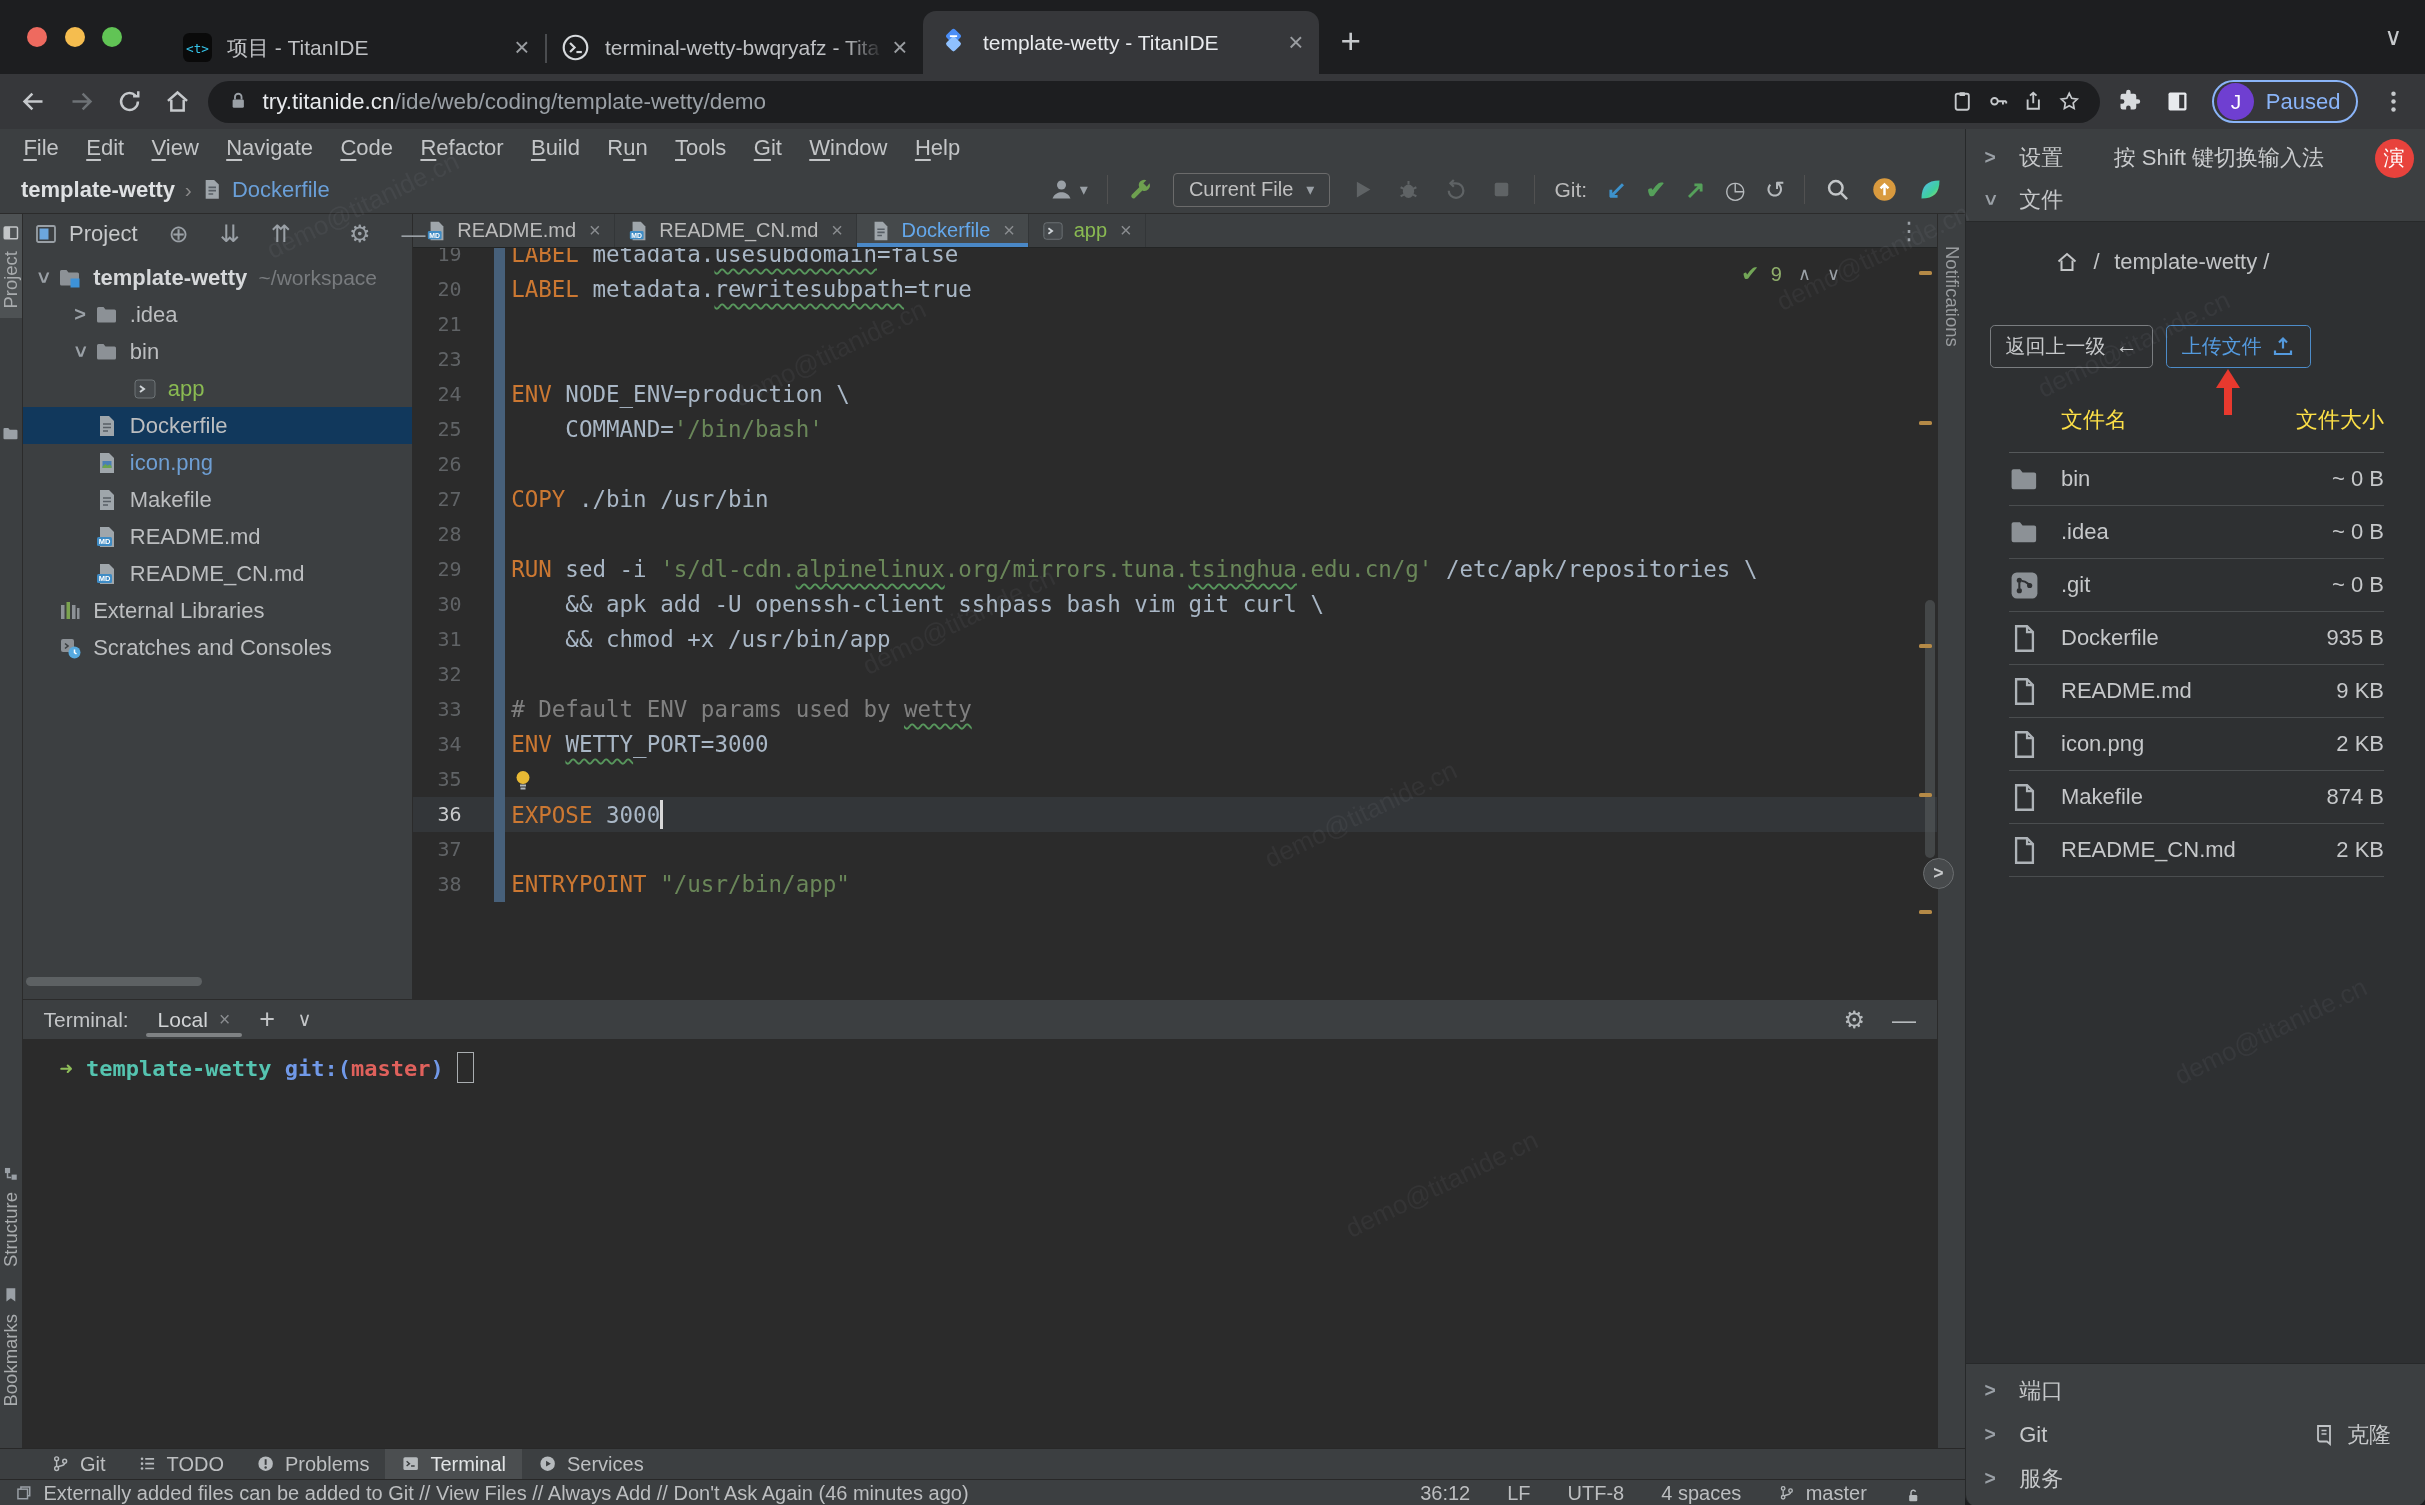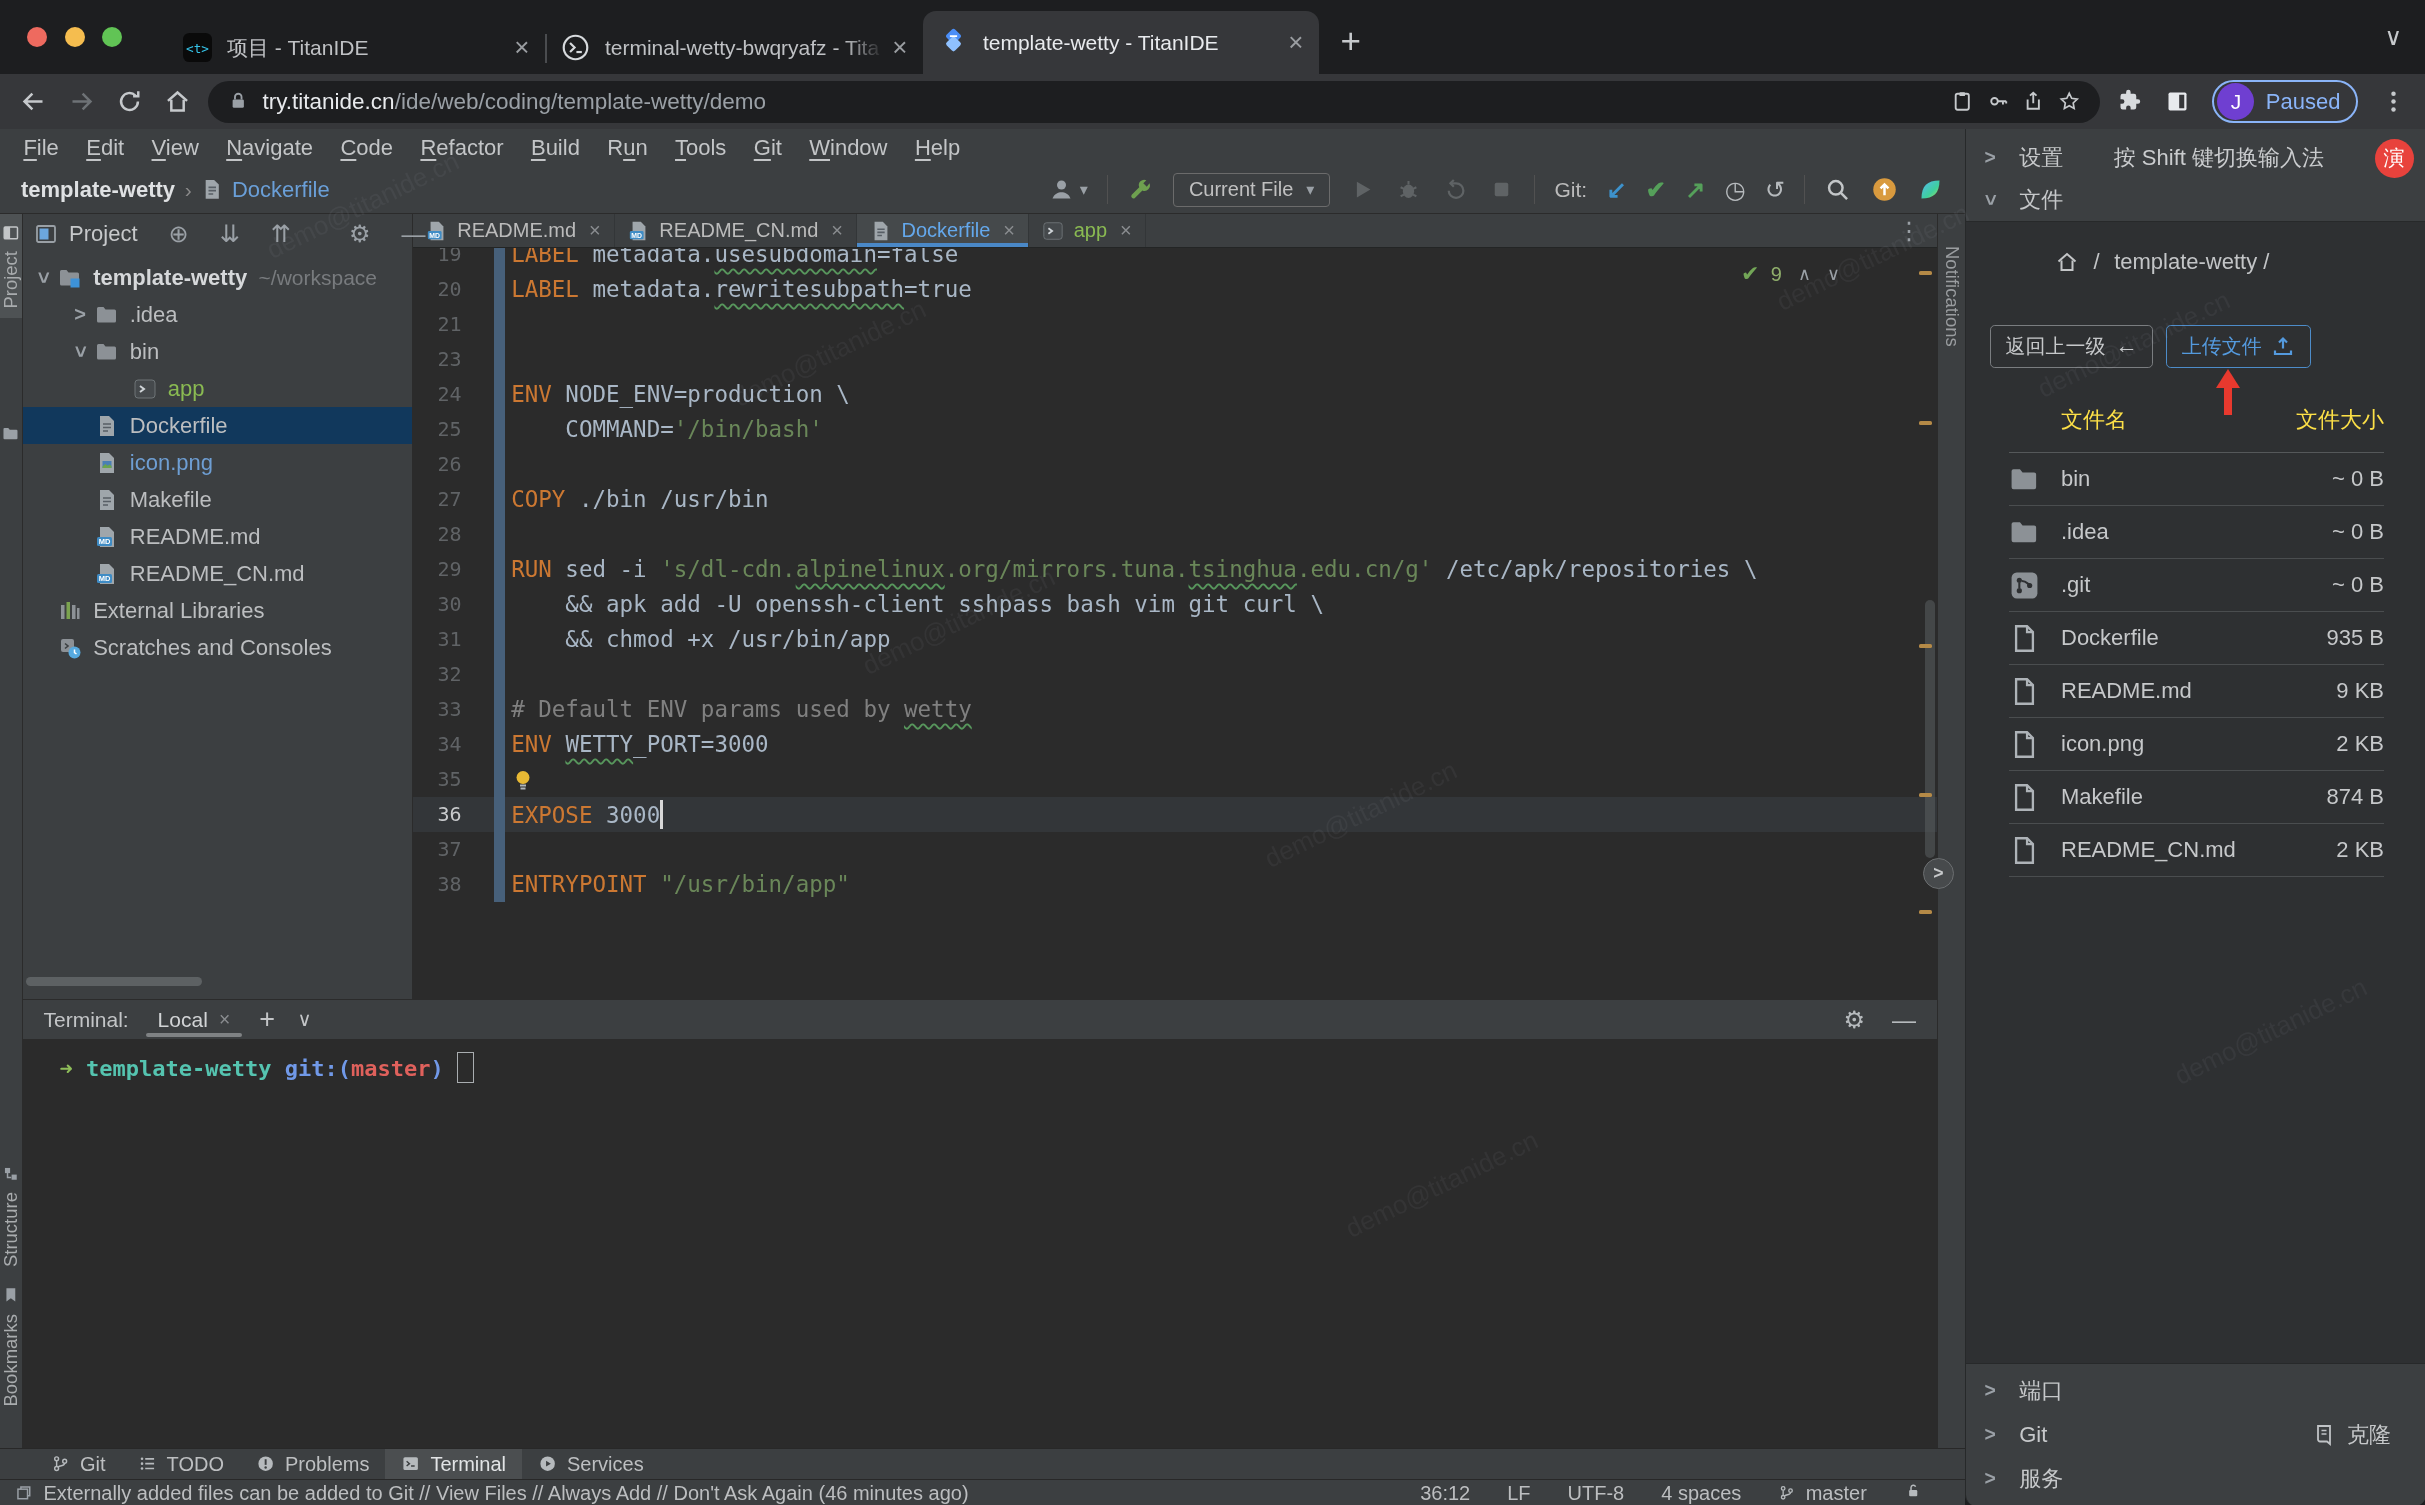--- a/index.html
+++ b/index.html
@@ -122,21 +122,21 @@
 .tbody{flex:1;padding:13px 0 0 37px;font-family:"DejaVu Sans Mono",monospace;font-size:22px;font-weight:bold}
 .tg{color:#8fbe5a}.tc{color:#55c4b0}.tb{color:#7199e8}.tr{color:#e0615c}
 .tcur{display:inline-block;width:17.7px;height:31px;border:1.6px solid #a9adb0;vertical-align:-7.2px;margin-left:13px}
 
 .bbar{height:31px;border-top:0.8px solid #282828;display:flex;align-items:stretch;padding-left:35px;font-size:20px;flex:none}
 .bitem{display:flex;align-items:center;gap:9.7px;padding:0 16px;color:#bdbfc1}
 .bitem.active{background:#4b4e50;color:#e2e4e6}
 .bitem .icon{width:19.3px;height:19.3px}
 .sbar{height:27px;border-top:0.8px solid #282828;display:flex;align-items:center;padding:0 14.5px;font-size:20px;color:#bcbec0;gap:11.3px;flex:none}
 .sbar .icon{width:17.7px;height:17.7px}
-.sright{margin-left:auto;display:flex;gap:37px;align-items:flex-start;margin-right:29px}
+.sright{margin-left:auto;display:flex;gap:37px;align-items:flex-end;margin-right:29px}
 .sbranch{display:flex;gap:9.7px;align-items:center}
 
 .rpanel{position:absolute;left:1965px;top:129px;width:461px;height:1377px;background:#3c3f41;border-left:0.8px solid #27292a;border-radius:0 0 11.3px 11.3px;overflow:hidden;display:flex;flex-direction:column;color:#c6c8ca;font-size:22px}
 .rp-top{padding-top:8px}
 .rp-row{height:42px;display:flex;align-items:center;padding:0 35px 0 13px;gap:17.7px}
 .rpchev{color:#9aa0a6;font-weight:bold;font-size:19.3px;width:22.5px;text-align:center;flex:none}
 .rpchev.down{transform:rotate(90deg)}
 .ime{margin:0 auto;color:#caccce}
 .badge{width:39px;height:39px;border-radius:50%;background:#e8423c;color:#fff;display:flex;align-items:center;justify-content:center;font-size:21px;flex:none;margin-right:-22.5px}
 .rp-content{flex:1;background:#2e3032;border-top:0.8px solid #27292a;border-bottom:0.8px solid #27292a;padding-top:22.5px}

